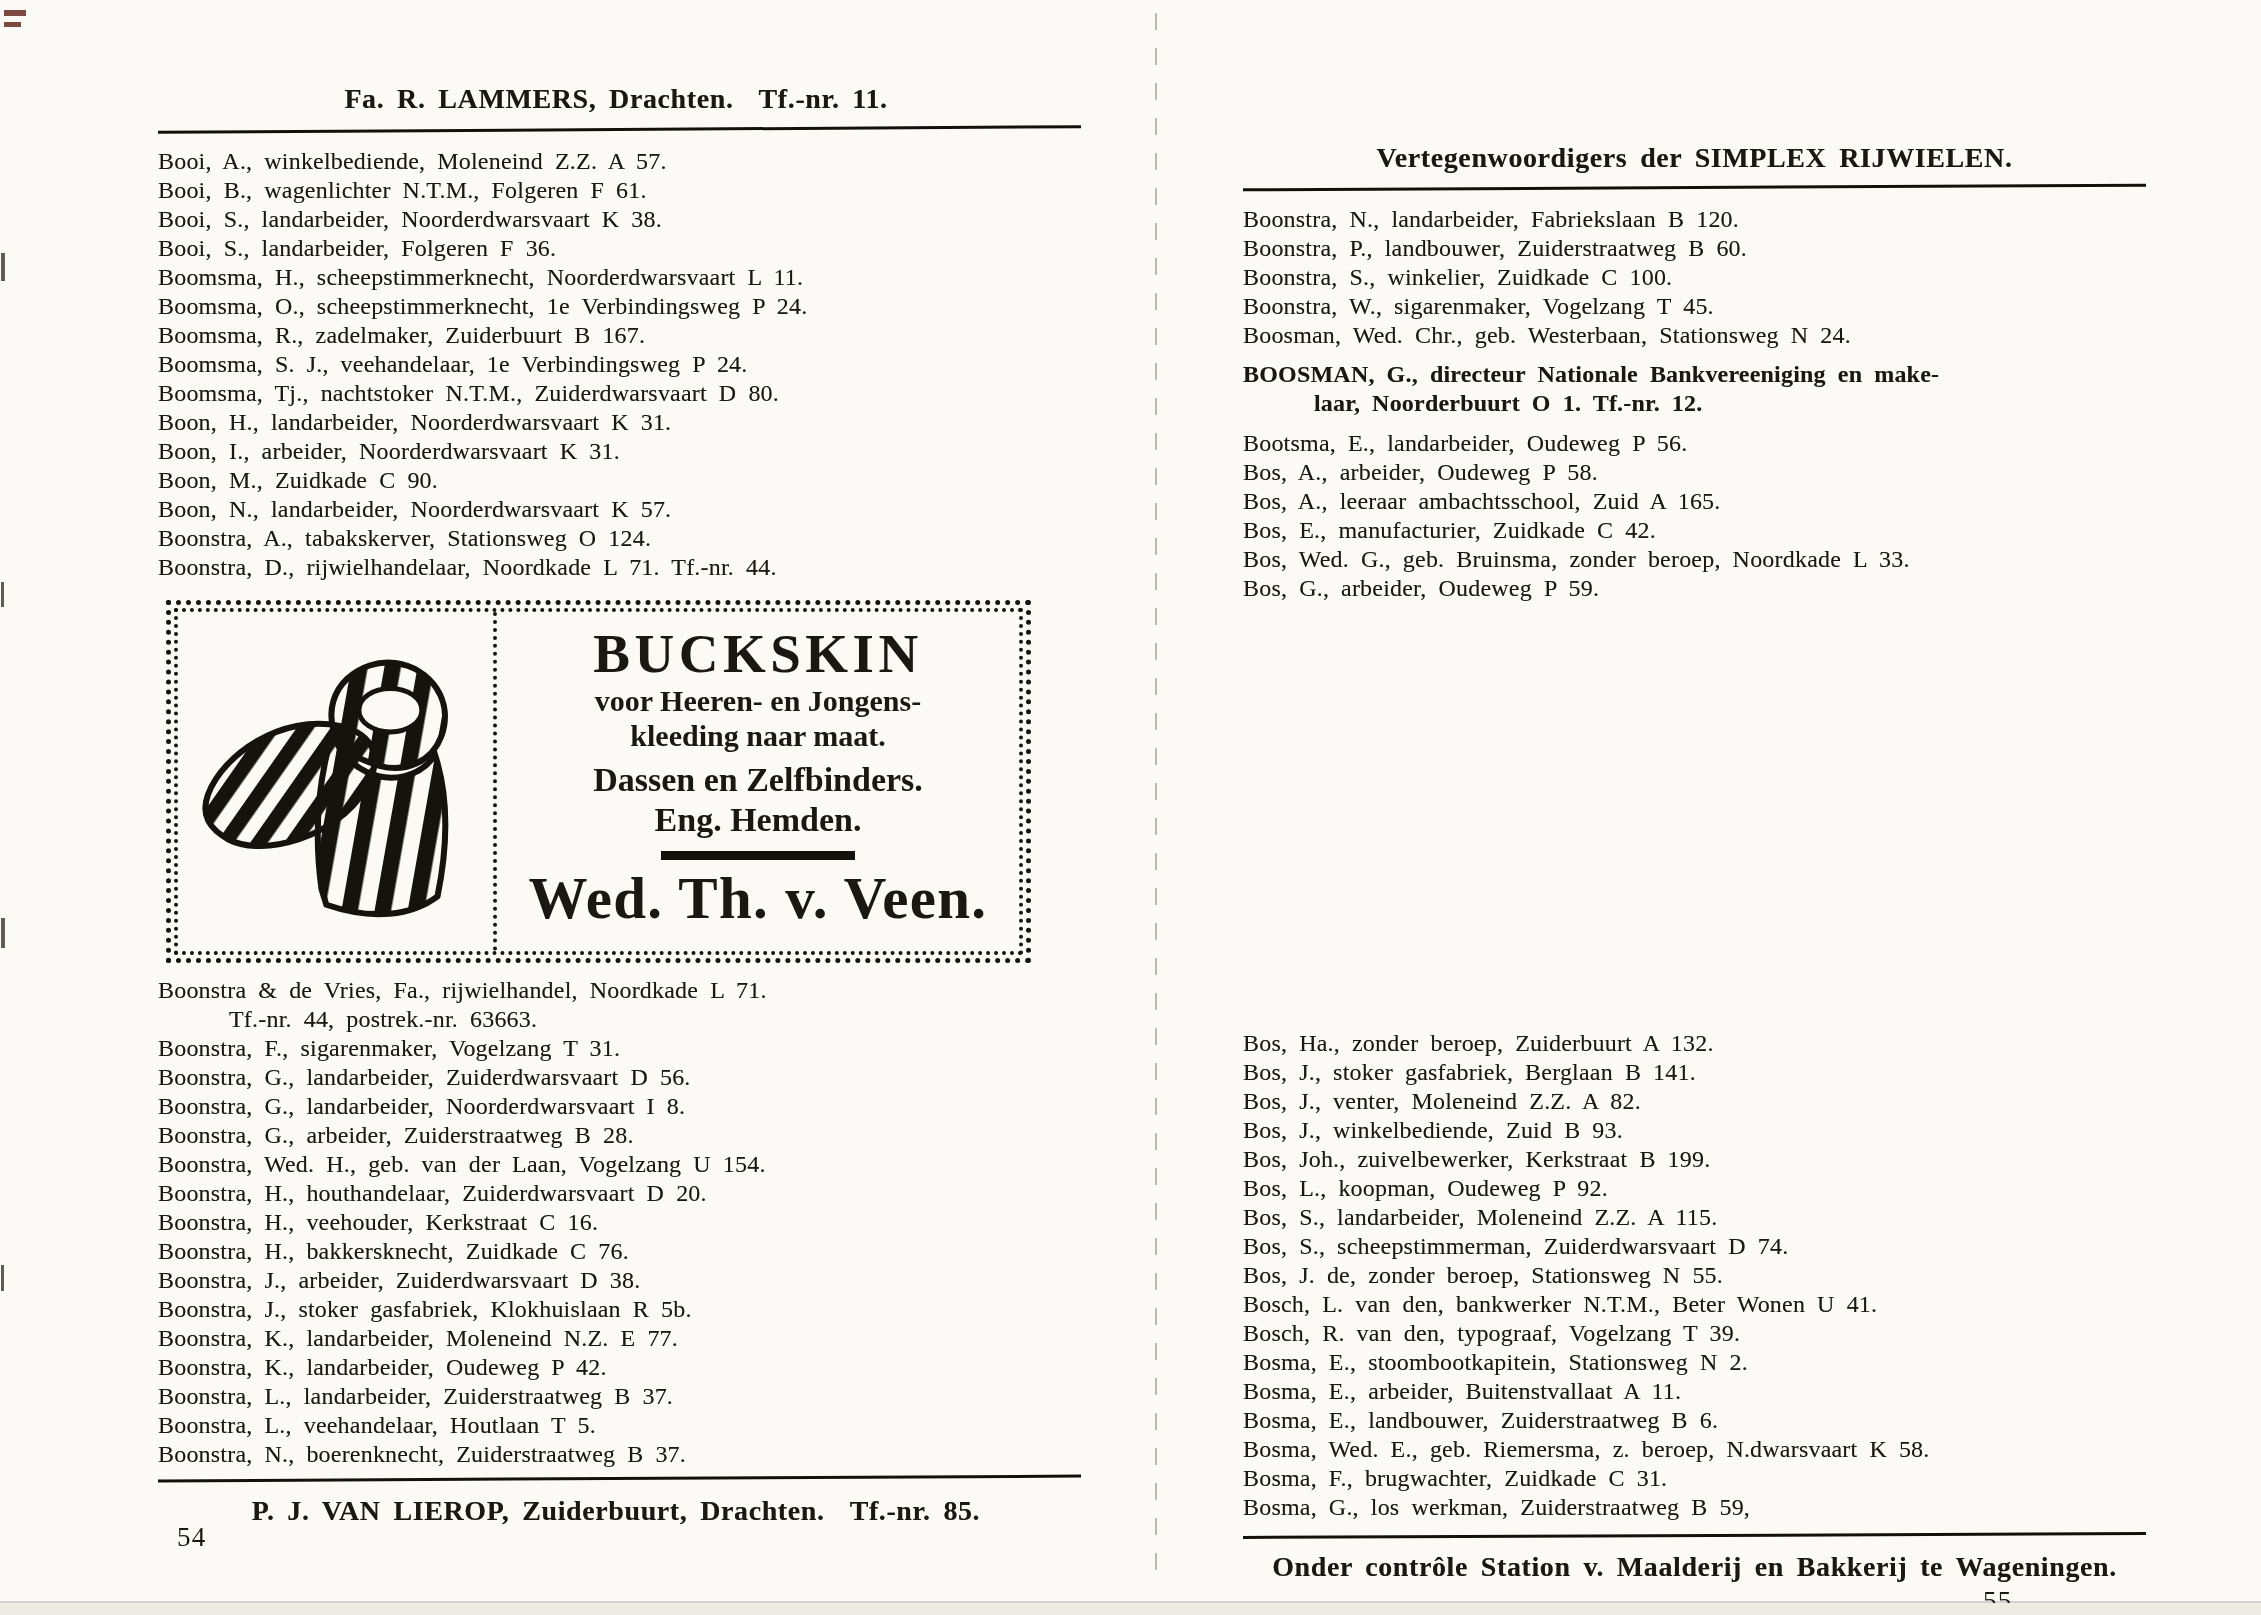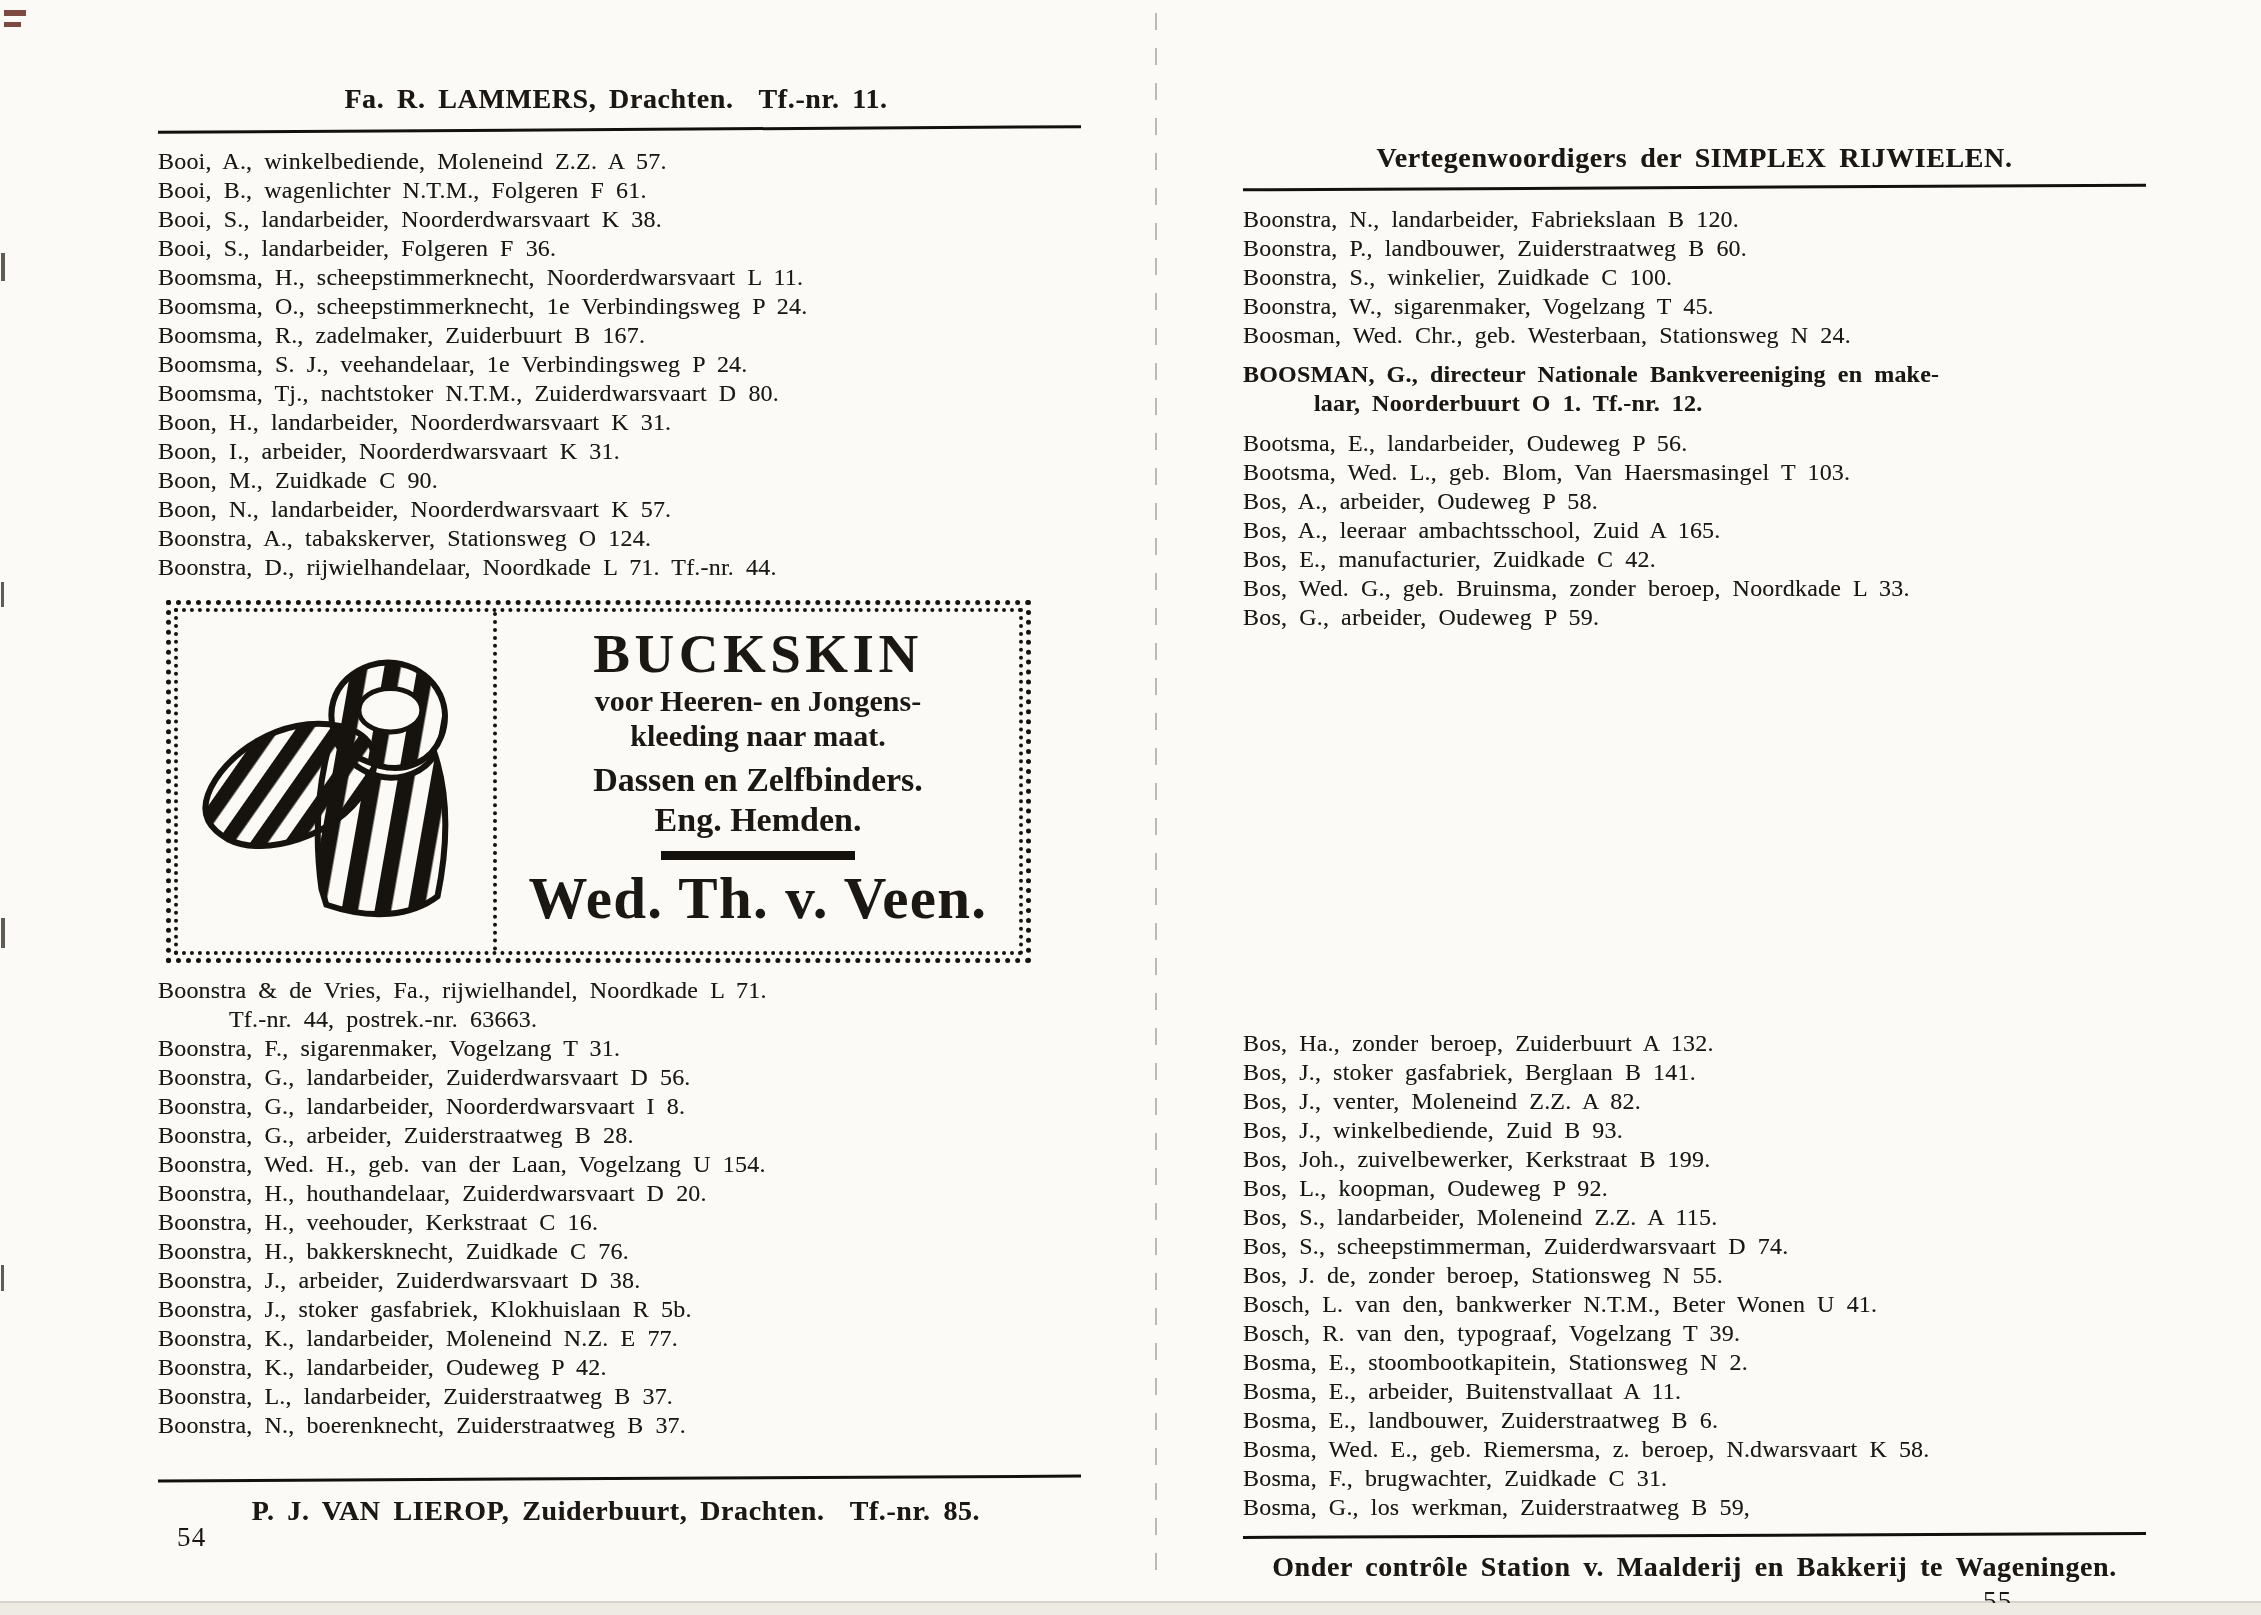--- a/index.html
+++ b/index.html
@@ -112,20 +112,21 @@
         <div class="entry">Boonstra, G., arbeider, Zuiderstraatweg B 28.</div>
         <div class="entry">Boonstra, Wed. H., geb. van der Laan, Vogelzang U 154.</div>
         <div class="entry">Boonstra, H., houthandelaar, Zuiderdwarsvaart D 20.</div>
         <div class="entry">Boonstra, H., veehouder, Kerkstraat C 16.</div>
         <div class="entry">Boonstra, H., bakkersknecht, Zuidkade C 76.</div>
         <div class="entry">Boonstra, J., arbeider, Zuiderdwarsvaart D 38.</div>
         <div class="entry">Boonstra, J., stoker gasfabriek, Klokhuislaan R 5b.</div>
         <div class="entry">Boonstra, K., landarbeider, Moleneind N.Z. E 77.</div>
         <div class="entry">Boonstra, K., landarbeider, Oudeweg P 42.</div>
         <div class="entry">Boonstra, L., landarbeider, Zuiderstraatweg B 37.</div>
+        <div class="entry">Boonstra, L., veehandelaar, Houtlaan T 5.</div>
         <div class="entry">Boonstra, N., boerenknecht, Zuiderstraatweg B 37.</div>
       </div>
 
     <div class="rule" style="left:158px;top:1477px;width:923px;transform:rotate(-0.3deg);"></div>
     <div class="running-foot" style="left:158px;top:1495px;width:916px;font-size:28px;">P. J. VAN LIEROP, Zuiderbuurt, Drachten.  Tf.-nr. 85.</div>
     <div class="pagenum" style="left:161px;top:1522px;margin-left:16px;">54</div>
   </div>
 
   <div class="page" style="left:1144px;width:1131px;margin-top:40px;">
     <div class="running-head" style="left:99px;top:102px;width:903px;">Vertegenwoordigers der SIMPLEX RIJWIELEN.</div>
@@ -133,21 +134,20 @@
 
     <div class="entries" style="left:99px;top:165px;width:903px;">
         <div class="entry">Boonstra, N., landarbeider, Fabriekslaan B 120.</div>
         <div class="entry">Boonstra, P., landbouwer, Zuiderstraatweg B 60.</div>
         <div class="entry">Boonstra, S., winkelier, Zuidkade C 100.</div>
         <div class="entry">Boonstra, W., sigarenmaker, Vogelzang T 45.</div>
         <div class="entry">Boosman, Wed. Chr., geb. Westerbaan, Stationsweg N 24.</div>
         <div class="entry bold sp-above">BOOSMAN, G., directeur Nationale Bankvereeniging en make-</div>
         <div class="entry bold indent sp-below">laar, Noorderbuurt O 1. Tf.-nr. 12.</div>
         <div class="entry">Bootsma, E., landarbeider, Oudeweg P 56.</div>
-        <div class="entry">Bootsma, Wed. L., geb. Blom, Van Haersmasingel T 103.</div>
         <div class="entry">Bos, A., arbeider, Oudeweg P 58.</div>
         <div class="entry">Bos, A., leeraar ambachtsschool, Zuid A 165.</div>
         <div class="entry">Bos, E., manufacturier, Zuidkade C 42.</div>
         <div class="entry">Bos, Wed. G., geb. Bruinsma, zonder beroep, Noordkade L 33.</div>
         <div class="entry">Bos, G., arbeider, Oudeweg P 59.</div>
       </div>
 
     <div class="entries" style="left:99px;top:989px;width:910px;">
         <div class="entry">Bos, Ha., zonder beroep, Zuiderbuurt A 132.</div>
         <div class="entry">Bos, J., stoker gasfabriek, Berglaan B 141.</div>

